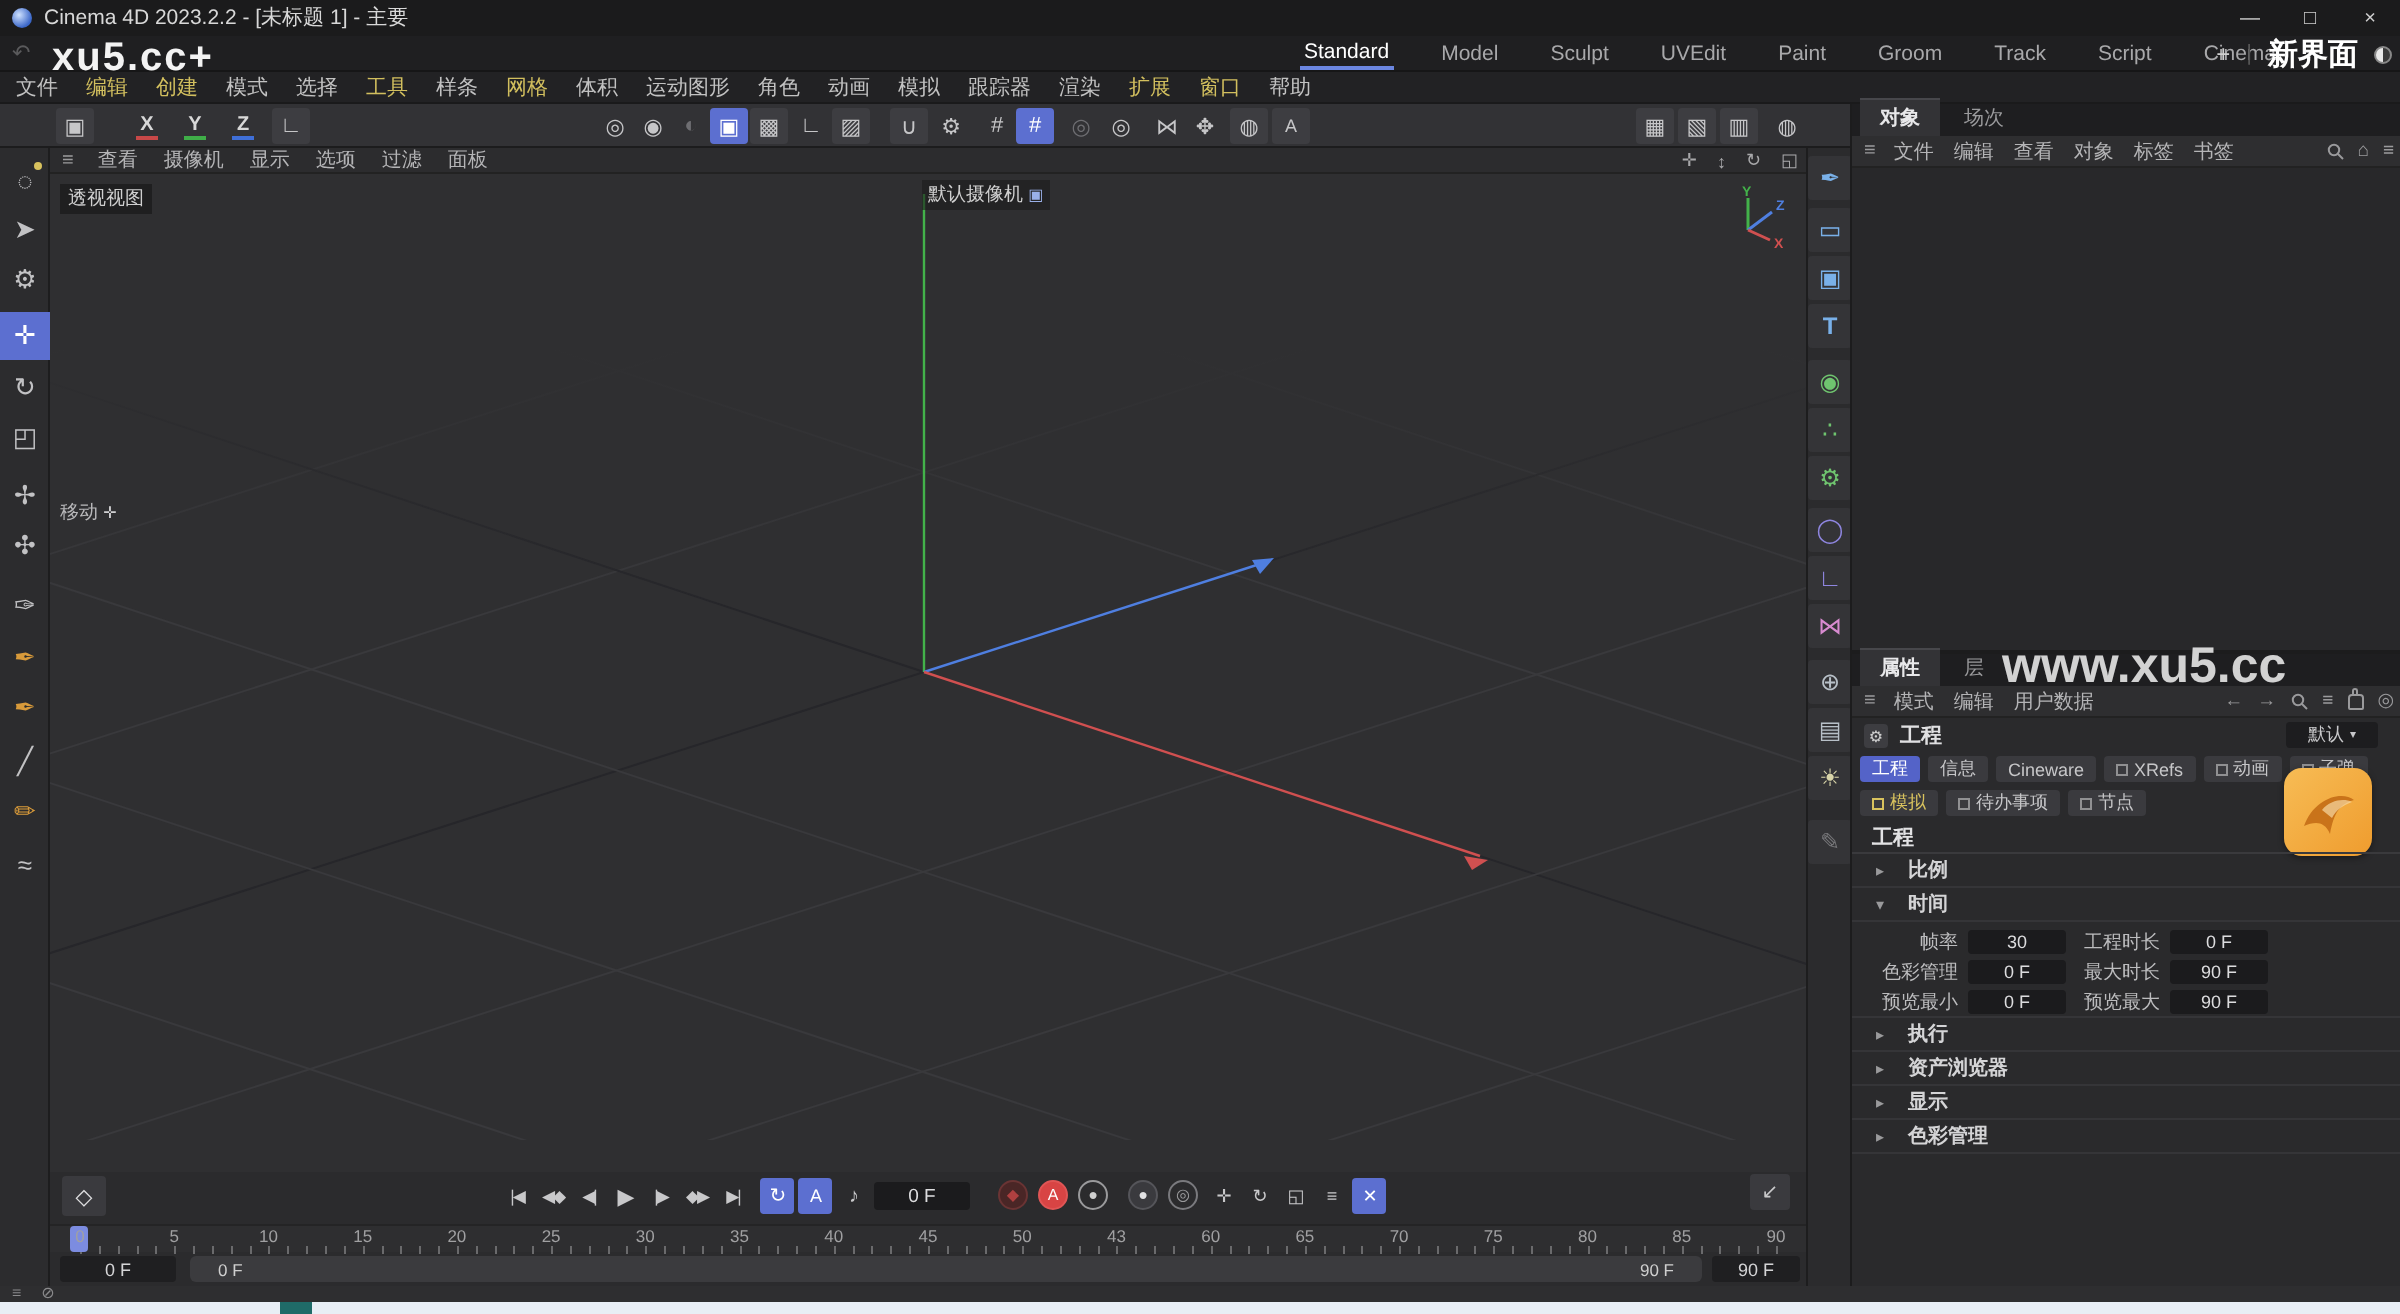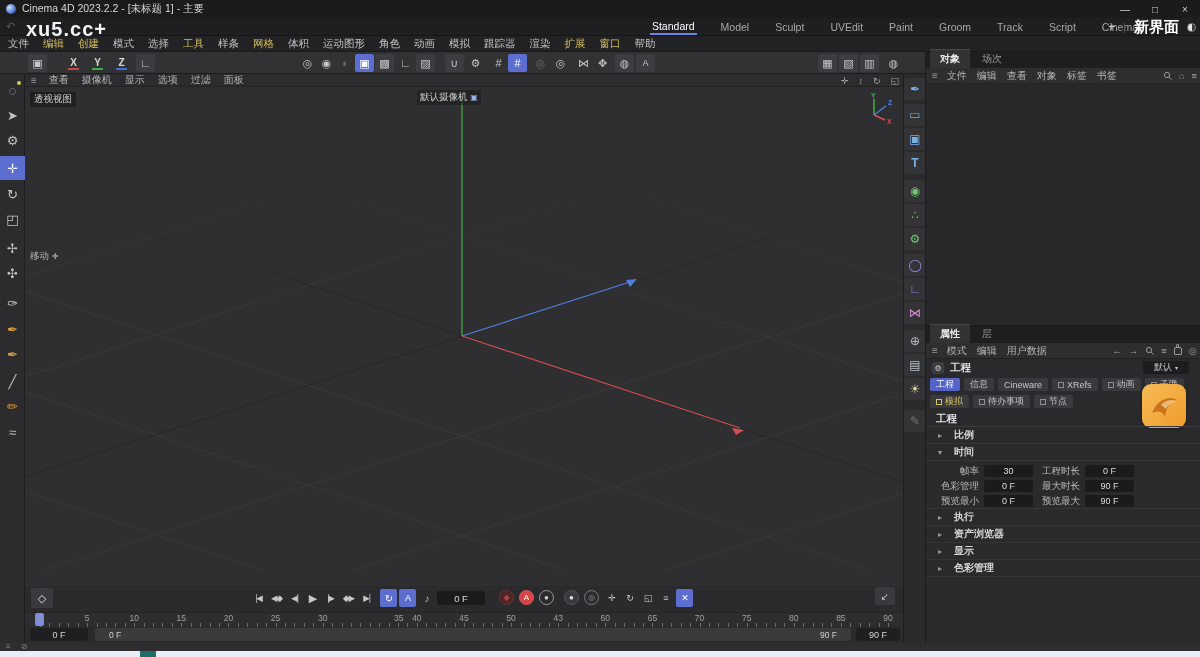--- a/index.html
+++ b/index.html
@@ -43,21 +43,21 @@
   .ltool .dot{position:absolute;right:4px;top:3px;width:4px;height:4px;border-radius:50%;background:#d8c25e;}
   
   .vp{left:25px;top:74px;width:878px;height:512px;background:#2f2f31;}
   .vp-menu{position:absolute;left:0;top:0;width:878px;height:13px;background:#2c2c2e;display:flex;align-items:center;gap:13px;padding-left:6px;border-bottom:1px solid #222;}
   .pane-menu-item{font-size:10px;color:#b4b4b6;}
   .burger{color:#9a9a9c;font-size:10px;letter-spacing:-1px;}
   .vp-nav{position:absolute;right:4px;top:0;height:13px;display:flex;gap:10px;align-items:center;}
   .vp-nav span{color:#a8a8aa;font-size:9px;}
   .vp-canvas{position:absolute;left:0;top:13px;width:878px;height:483px;overflow:hidden;}
   .vp-label{position:absolute;left:5px;top:5px;background:rgba(28,28,29,.85);color:#cfcfcf;font-size:9.5px;padding:1px 4px;}
-  .cam-label{position:absolute;left:392px;top:3px;color:#cfcfcf;font-size:9.5px;background:rgba(28,28,29,.6);padding:1px 3px;}
+  .cam-label{position:absolute;left:436px;top:3px;color:#cfcfcf;font-size:9.5px;background:rgba(28,28,29,.6);padding:1px 3px;}
   .cam-label .cam-ico{color:#9ab0e8;font-size:8px;}
   .tool-hint{position:absolute;left:5px;top:163px;color:#b8b8ba;font-size:9.5px;}
   .vp-status{position:absolute;left:0;top:496px;width:878px;height:16px;background:#29292b;border-top:1px solid #202021;display:flex;align-items:center;justify-content:space-between;padding:0 6px;}
   .vp-status span{font-size:9.5px;color:#b2b2b4;}
   .gizmo{position:absolute;right:8px;top:4px;}
   
   .obj-strip{left:903px;top:74px;width:22px;height:569px;background:#2b2b2d;border-left:1px solid #1d1d1e;}
   .stool{position:absolute;left:0;width:22px;height:22px;display:flex;align-items:center;justify-content:center;font-size:12px;background:#343437;border-radius:2px;}
   
   .right-panel{left:925px;top:52px;width:242px;height:605px;background:#0369a1;border-left:1px solid #1c1c1d;}
@@ -335,20 +335,21 @@
             <circle cx="4" cy="4" r="2.6" fill="none" stroke="#9a9a9c" stroke-width="1"></circle>
             <line x1="6" y1="6" x2="8.5" y2="8.5" stroke="#9a9a9c" stroke-width="1"></line>
           </svg>
         <span>⌂</span>
         <span>≡</span>
       </span>
     </div>
     <div class="om-tree"></div>
 
     <div class="attr">
+      <span class="wm-attr">www.xu5.cc</span>
       <div class="pane-tabs" style="top:0;" id="attr-tabs">
           <span class="pane-tab active">属性</span>
           <span class="pane-tab">层</span>
         </div>
       <div class="pane-menurow" style="top:16px;">
         <span class="burger">≡</span>
         <span id="attr-menu" style="display:flex;gap:10px;">
             <span class="pane-menu-item">模式</span>
             <span class="pane-menu-item">编辑</span>
             <span class="pane-menu-item">用户数据</span>
@@ -501,21 +502,21 @@
     <div class="ruler" id="ruler">
       <div class="ticks"></div>
       <div class="playhead"></div>
     <span class="ruler-label" style="left: 15px;">0</span>
         <span class="ruler-label" style="left: 62.111px;">5</span>
         <span class="ruler-label" style="left: 109.222px;">10</span>
         <span class="ruler-label" style="left: 156.333px;">15</span>
         <span class="ruler-label" style="left: 203.444px;">20</span>
         <span class="ruler-label" style="left: 250.555px;">25</span>
         <span class="ruler-label" style="left: 297.666px;">30</span>
-        <span class="ruler-label" style="left: 344.777px; margin-left: 29px;">35</span>
+        <span class="ruler-label" style="left: 344.777px;">35</span>
         <span class="ruler-label" style="left: 391.888px;">40</span>
         <span class="ruler-label" style="left: 438.999px;">45</span>
         <span class="ruler-label" style="left: 486.11px;">50</span>
         <span class="ruler-label" style="left: 533.221px;">43</span>
         <span class="ruler-label" style="left: 580.332px;">60</span>
         <span class="ruler-label" style="left: 627.443px;">65</span>
         <span class="ruler-label" style="left: 674.554px;">70</span>
         <span class="ruler-label" style="left: 721.665px;">75</span>
         <span class="ruler-label" style="left: 768.776px;">80</span>
         <span class="ruler-label" style="left: 815.887px;">85</span>

